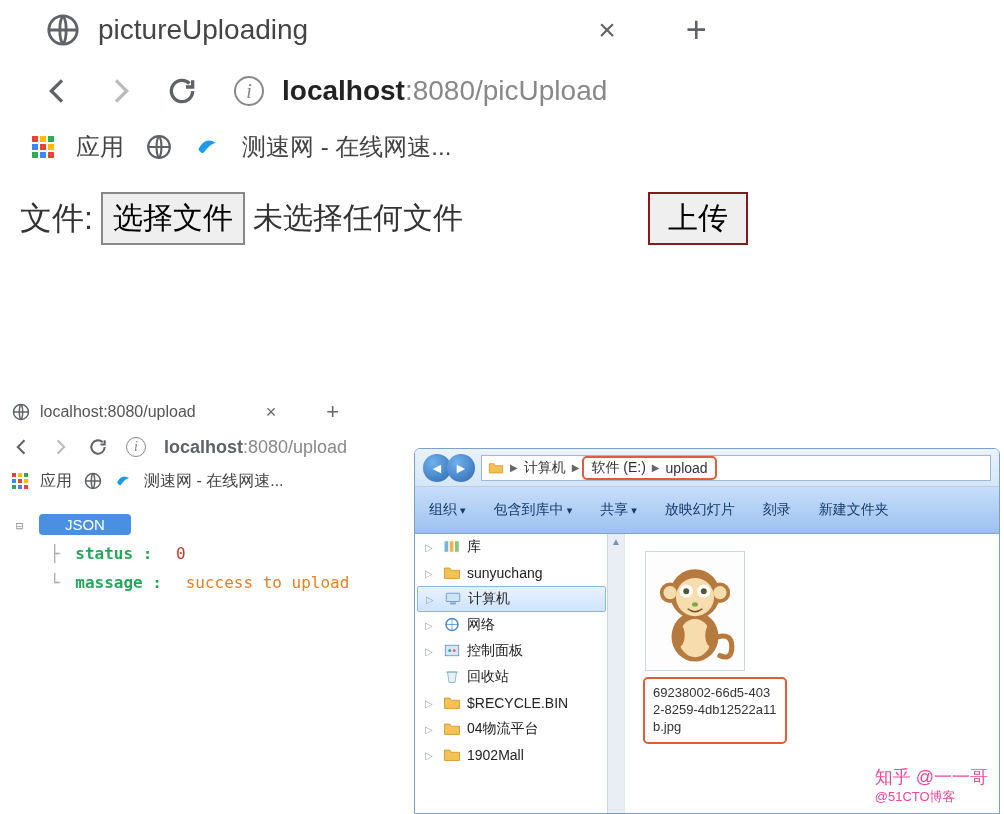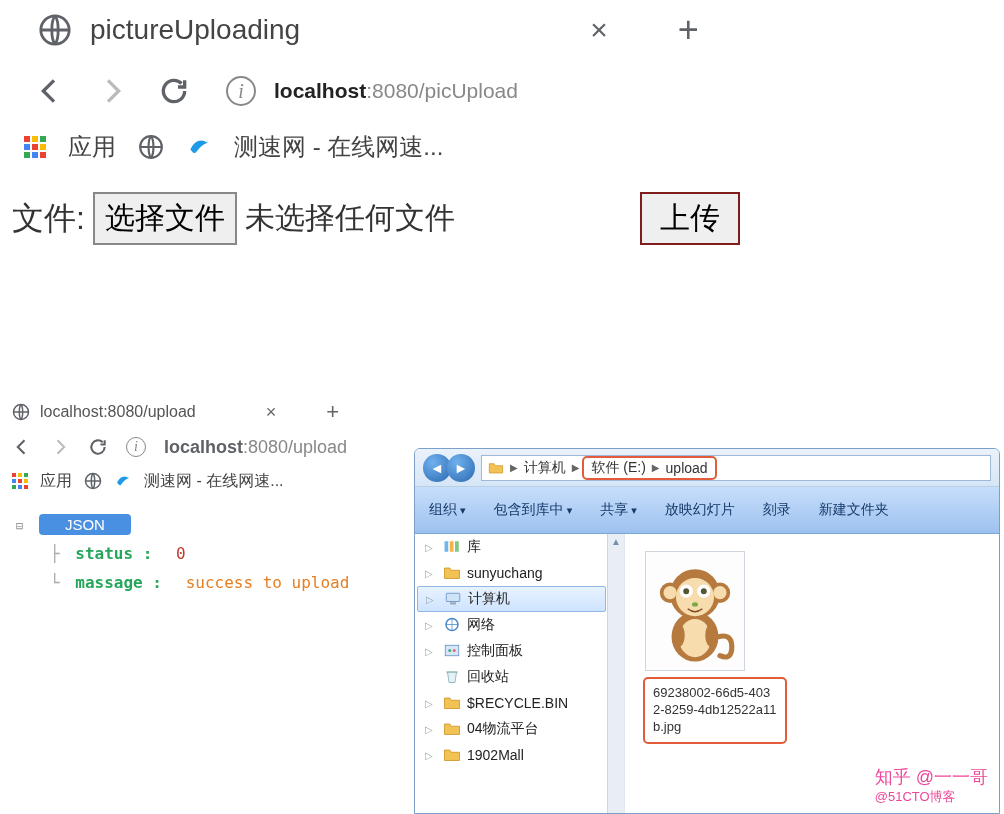--- a/index.html
+++ b/index.html
@@ -1,32 +1,32 @@
 <!DOCTYPE html>
 <html><head>
 <meta charset="utf-8">
 <style>
   * { box-sizing: border-box; }
   body { margin:0; font-family: Arial, "Microsoft YaHei", sans-serif; background:#fff; width:1004px; height:814px; position:relative; color:#333; }
   svg { display:block; }
 
   
-  .top-window { position:absolute; left:8px; top:0; width:836px; height:340px; }
+  .top-window { position:absolute; left:16px; top:0; width:836px; height:340px; }
   .tab-bar { display:flex; align-items:center; height:60px; padding:0 30px; background:#fff; }
   .tab-globe { width:34px; height:34px; margin-right:18px; color:#5f6368; }
   .tab-title { font-size:28px; color:#444; flex:0 0 auto; }
   .tab-close { font-size:30px; color:#5f6368; margin-left:290px; }
   .tab-new { font-size:36px; color:#5f6368; margin-left:70px; font-weight:300; }
 
   .nav-bar { display:flex; align-items:center; height:62px; padding:0 26px; gap:30px; }
   .nav-icn { width:32px; height:32px; color:#5f6368; display:flex; align-items:center; justify-content:center; }
   .nav-icn.fade { color:#bbb; }
   .addr { display:flex; align-items:center; gap:18px; margin-left:6px; }
   .info-circ { width:30px; height:30px; border:2px solid #888; border-radius:50%; display:flex; align-items:center; justify-content:center; font-size:20px; color:#888; font-family:Georgia,serif; font-style:italic; }
-  .addr-text { font-size:21px; }
+  .addr-text { font-size:28px; }
   .addr-text .host { color:#222; font-weight:600; }
   .addr-text .port, .addr-text .path { color:#888; }
 
   .bm-bar { display:flex; align-items:center; height:50px; padding:0 16px; gap:22px; font-size:24px; color:#444; }
   .apps-icon { width:22px; height:22px; display:grid; grid-template-columns:repeat(3,1fr); grid-template-rows:repeat(3,1fr); gap:2px; }
   .apps-icon span:nth-child(1){background:#ea4335;} .apps-icon span:nth-child(2){background:#fbbc04;} .apps-icon span:nth-child(3){background:#34a853;}
   .apps-icon span:nth-child(4){background:#4285f4;} .apps-icon span:nth-child(5){background:#ea4335;} .apps-icon span:nth-child(6){background:#fbbc04;}
   .apps-icon span:nth-child(7){background:#34a853;} .apps-icon span:nth-child(8){background:#4285f4;} .apps-icon span:nth-child(9){background:#ea4335;}
   .globe-sm { width:26px; height:26px; color:#5f6368; }
   .swirl { width:26px; height:26px; }

